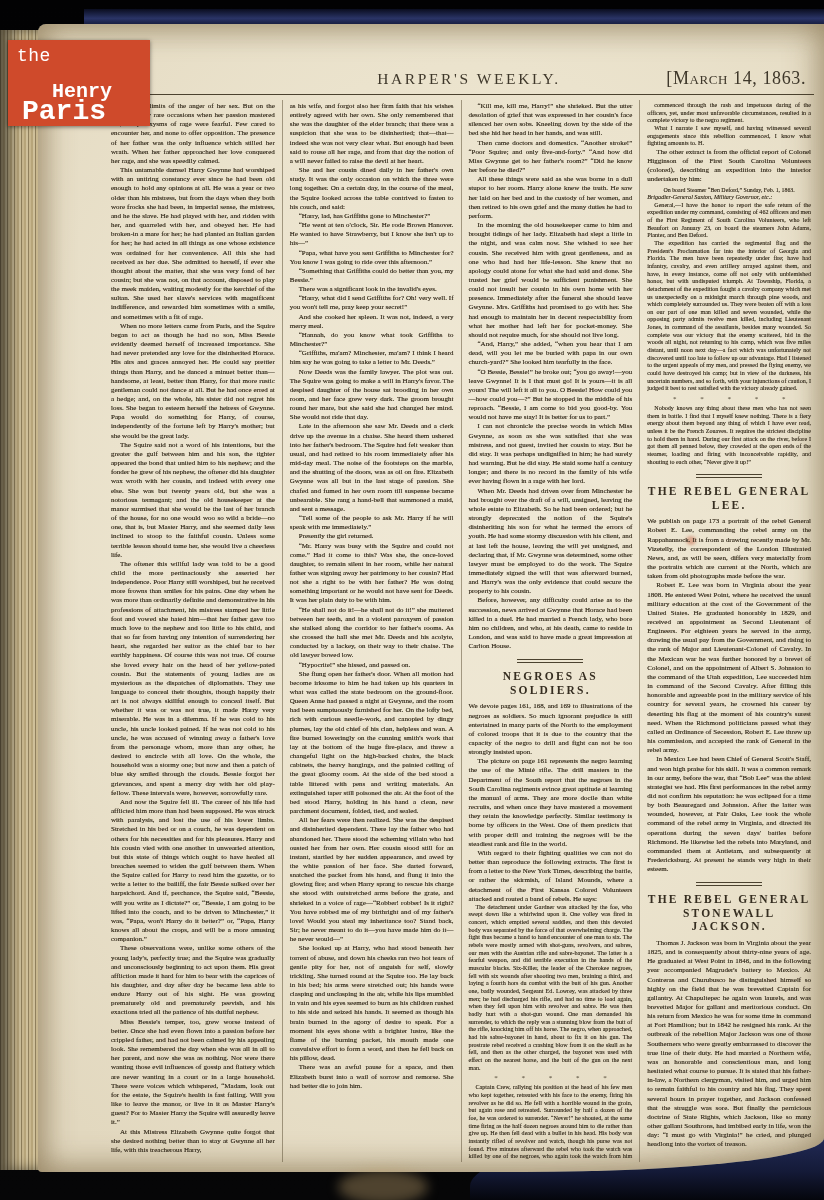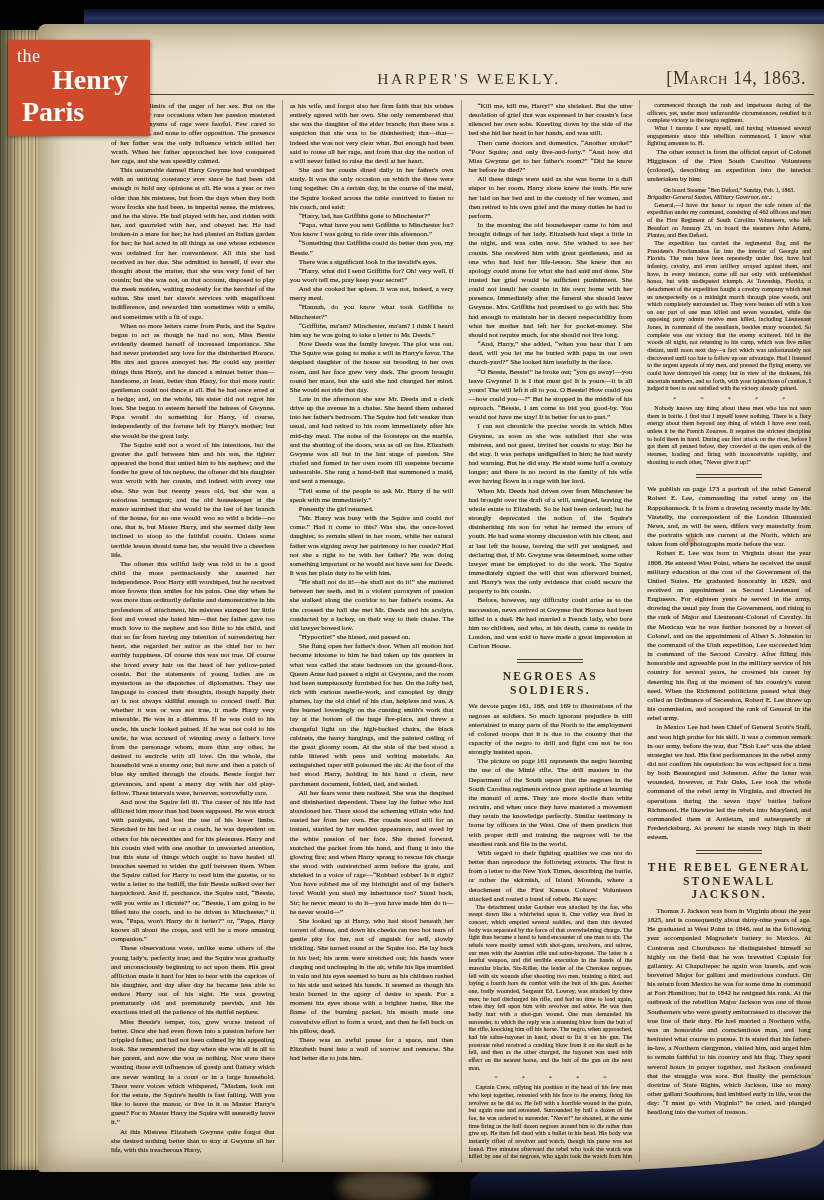--- a/index.html
+++ b/index.html
@@ -21,24 +21,24 @@
         border-top-left-radius:8px;border-bottom-left-radius:4px;
         border-bottom-right-radius:300px 34px;
         box-shadow:inset 12px 0 26px rgba(120,98,60,.35),
                    inset -10px -8px 30px rgba(115,95,58,.38),
                    inset 0 14px 24px rgba(120,98,60,.22);}
   .page-stain{position:absolute;left:300px;top:1146px;width:90px;height:34px;border-radius:50%;
               background:rgba(190,160,108,.4);filter:blur(6px);}
   .page-stain2{position:absolute;left:648px;top:512px;width:10px;height:9px;border-radius:50%;
               background:rgba(196,92,60,.45);filter:blur(1.5px);}
   
-  .logo{position:absolute;left:8px;top:40px;width:142px;height:96px;background:#cf4a2b;
-        color:#fff;font-family:Liberation Serif, serif;box-shadow:0 1px 4px rgba(0,0,0,.5);}
+  .logo{position:absolute;left:8px;top:40px;width:142px;height:86px;background:#cf4a2b;
+        color:#fff;font-family:Liberation Mono, monospace;box-shadow:0 1px 4px rgba(0,0,0,.5);}
   .logo-the{position:absolute;left:9px;top:6px;font-size:18px;font-weight:400;letter-spacing:.5px;}
-  .logo-henry{position:absolute;left:44px;top:24px;font-size:28px;font-weight:bold;}
+  .logo-henry{position:absolute;left:44px;top:40px;font-size:20px;font-weight:bold;}
   .logo-ford{position:absolute;left:14px;top:56px;font-size:28px;font-weight:bold;}
   
   .page-head{position:absolute;left:112px;right:10px;top:62px;height:30px;color:#3e372a;}
   .folio{position:absolute;left:2px;bottom:4px;font-size:13.5px;letter-spacing:.5px;}
   .masthead{position:absolute;left:12px;right:0;bottom:4px;text-align:center;font-size:15.5px;letter-spacing:2.6px;}
   .issue-date{position:absolute;right:8px;bottom:3px;font-size:18px;font-variant:small-caps;letter-spacing:.6px;}
   .head-rule{position:absolute;left:112px;right:10px;top:94px;border-top:1.6px solid #4b422f;}
   
   .cols{position:absolute;left:110px;right:10px;top:100px;height:1062px;display:flex;color:#443b2b;}
   .col{flex:1 1 0;padding:2px 7px 0 7px;overflow:hidden;}
@@ -89,20 +89,21 @@
         <div class="blk-p">The oftener this willful lady was told to be a good child the more pertinaciously she asserted her independence. Poor Harry still worshiped, but he received more frowns than smiles for his pains. One day when he was more than ordinarily definite and demonstrative in his professions of attachment, his mistress stamped her little foot and vowed she hated him—that her father gave too much love to the nephew and too little to his child, and that so far from having any intention of surrendering her heart, she regarded her suitor as the chief bar to her earthly happiness. Of course this was not true. Of course she loved every hair on the head of her yellow-pated cousin. But the statements of young ladies are as mysterious as the dispatches of diplomatists. They use language to conceal their thoughts, though happily their art is not always skillful enough to conceal itself. But whether it was or was not true, it made Harry very miserable. He was in a dilemma. If he was cold to his uncle, his uncle looked pained. If he was not cold to his uncle, he was accused of winning away a father's love from the personage whom, more than any other, he desired to encircle with all love. On the whole, the household was a stormy one; but now and then a patch of blue sky smiled through the clouds. Bessie forgot her grievances, and spent a merry day with her old play-fellow. These intervals were, however, sorrowfully rare.</div>
         <div class="blk-p">And now the Squire fell ill. The career of his life had afflicted him more than had been supposed. He was struck with paralysis, and lost the use of his lower limbs. Stretched in his bed or on a couch, he was dependent on others for his necessities and for his pleasures. Harry and his cousin vied with one another in unwearied attention, but this state of things which ought to have healed all breaches seemed to widen the gulf between them. When the Squire called for Harry to read him the gazette, or to write a letter to the bailiff, the fair Bessie sulked over her harpsichord. And if, perchance, the Squire said, “Bessie, will you write as I dictate?” or, “Bessie, I am going to be lifted into the coach, and to be driven to Minchester,” it was, “Papa, won't Harry do it better?” or, “Papa, Harry knows all about the crops, and will be a more amusing companion.”</div>
         <div class="blk-p">These observations were, unlike some others of the young lady's, perfectly true; and the Squire was gradually and unconsciously beginning to act upon them. His great affliction made it hard for him to bear with the caprices of his daughter, and day after day he became less able to endure Harry out of his sight. He was growing prematurely old and prematurely peevish, and his exactions tried all the patience of his dutiful nephew.</div>
         <div class="blk-p">Miss Bessie's temper, too, grew worse instead of better. Once she had even flown into a passion before her crippled father, and had not been calmed by his appealing look. She remembered the day when she was all in all to her parent, and now she was as nothing. Nor were there wanting those evil influences of gossip and flattery which are never wanting in a court or in a large household. There were voices which whispered, “Madam, look out for the estate, the Squire's health is fast failing. Will you like to leave the manor, or live in it as Master Harry's guest? For to Master Harry the Squire will assuredly leave it.”</div>
         <div class="blk-p">At this Mistress Elizabeth Gwynne quite forgot that she desired nothing better than to stay at Gwynne all her life, with this treacherous Harry,</div>
       </div>
     <div class="col">
         <div class="blk-p blk-first">as his wife, and forgot also her firm faith that his wishes entirely agreed with her own. She only remembered that she was the daughter of the elder branch; that there was a suspicion that she was to be disinherited; that—that—indeed she was not very clear what. But enough had been said to rouse all her rage, and from that day the notion of a will never failed to raise the devil at her heart.</div>
         <div class="blk-p">She and her cousin dined daily in her father's own study. It was the only occasion on which the three were long together. On a certain day, in the course of the meal, the Squire looked across the table contrived to fasten to his couch, and said:</div>
         <div class="blk-p">“Harry, lad, has Griffiths gone to Minchester?”</div>
+        <div class="blk-p">“He went at ten o'clock, Sir. He rode Brown Hanover. He wanted to have Strawberry, but I know she isn't up to his—”</div>
         <div class="blk-p">“Papa, what have you sent Griffiths to Minchester for? You know I was going to ride over this afternoon.”</div>
         <div class="blk-p">“Something that Griffiths could do better than you, my Bessie.”</div>
         <div class="blk-p">There was a significant look in the invalid's eyes.</div>
         <div class="blk-p">“Harry, what did I send Griffiths for? Oh! very well. If you won't tell me, pray keep your secret!”</div>
         <div class="blk-p">And she cooked her spleen. It was not, indeed, a very merry meal.</div>
         <div class="blk-p">“Hannah, do you know what took Griffiths to Minchester?”</div>
         <div class="blk-p">“Griffiths, ma'am? Minchester, ma'am? I think I heard him say he was going to take a letter to Mr. Deeds.”</div>
         <div class="blk-p">Now Deeds was the family lawyer. The plot was out. The Squire was going to make a will in Harry's favor. The despised daughter of the house sat brooding in her own room, and her face grew very dark. The groom brought round her mare, but she said she had changed her mind. She would not ride that day.</div>
         <div class="blk-p">Late in the afternoon she saw Mr. Deeds and a clerk drive up the avenue in a chaise. She heard them ushered into her father's bedroom. The Squire had felt weaker than usual, and had retired to his room immediately after his mid-day meal. The noise of the footsteps on the marble, and the shutting of the doors, was as oil on fire. Elizabeth Gwynne was all but in the last stage of passion. She chafed and fumed in her own room till suspense became unbearable. She rang a hand-bell that summoned a maid, and sent a message.</div>
         <div class="blk-p">“Tell some of the people to ask Mr. Harry if he will speak with me immediately.”</div>
@@ -138,20 +139,21 @@
         <div class="blk-ex blk-first">commenced through the rash and impetuous daring of the officers, yet, under most unfavorable circumstances, resulted in a complete victory to the negro regiment.</div>
         <div class="blk-ex">What I narrate I saw myself, and having witnessed several engagements since this rebellion commenced, I know what fighting amounts to.                                   H.</div>
         <div class="blk-p">The other extract is from the official report of Colonel Higginson of the First South Carolina Volunteers (colored), describing an expedition into the interior undertaken by him:</div>
         <div class="blk-exc">On board Steamer “Ben Deford,” Sunday, Feb. 1, 1863.</div>
         <div class="blk-exi">Brigadier-General Saxton, Military Governor, etc.:</div>
         <div class="blk-ex">General,—I have the honor to report the safe return of the expedition under my command, consisting of 462 officers and men of the First Regiment of South Carolina Volunteers, who left Beaufort on January 23, on board the steamers John Adams, Planter, and Ben Deford.</div>
         <div class="blk-ex">The expedition has carried the regimental flag and the President's Proclamation far into the interior of Georgia and Florida. The men have been repeatedly under fire; have had infantry, cavalry, and even artillery arrayed against them, and have, in every instance, come off not only with unblemished honor, but with undisputed triumph. At Township, Florida, a detachment of the expedition fought a cavalry company which met us unexpectedly on a midnight march through pine woods, and which completely surrounded us. They were beaten off with a loss on our part of one man killed and seven wounded, while the opposing party admits twelve men killed, including Lieutenant Jones, in command of the assailants, besides many wounded. So complete was our victory that the enemy scattered, hid in the woods all night, not returning to his camp, which was five miles distant, until noon next day—a fact which was unfortunately not discovered until too late to follow up our advantage. Had I listened to the urgent appeals of my men, and pressed the flying enemy, we could have destroyed his camp; but in view of the darkness, his uncertain numbers, and so forth, with your injunctions of caution, I judged it best to rest satisfied with the victory already gained.</div>
         <div class="blk-stars">*  *  *  *  *</div>
         <div class="blk-ex">Nobody knows any thing about these men who has not seen them in battle. I find that I myself knew nothing. There is a fiery energy about them beyond any thing of which I have ever read, unless it be the French Zouaves. It requires the strictest discipline to hold them in hand. During our first attack on the river, before I got them all penned below, they crowded at the open ends of the steamer, loading and firing with inconceivable rapidity, and shouting to each other, “Never give it up!”</div>
         <div class="blk-divider"></div>
+        <div class="blk-h">THE REBEL GENERAL LEE.</div>
         <div class="blk-p blk-first">We publish on page 173 a portrait of the rebel General Robert E. Lee, commanding the rebel army on the Rappahannock. It is from a drawing recently made by Mr. Vizetelly, the correspondent of the London Illustrated News, and, as will be seen, differs very materially from the portraits which are current at the North, which are taken from old photographs made before the war.</div>
         <div class="blk-p">Robert E. Lee was born in Virginia about the year 1808. He entered West Point, where he received the usual military education at the cost of the Government of the United States. He graduated honorably in 1829, and received an appointment as Second Lieutenant of Engineers. For eighteen years he served in the army, drawing the usual pay from the Government, and rising to the rank of Major and Lieutenant-Colonel of Cavalry. In the Mexican war he was further honored by a brevet of Colonel, and on the appointment of Albert S. Johnston to the command of the Utah expedition, Lee succeeded him in command of the Second Cavalry. After filling this honorable and agreeable post in the military service of his country for several years, he crowned his career by deserting his flag at the moment of his country's surest need. When the Richmond politicians passed what they called an Ordinance of Secession, Robert E. Lee threw up his commission, and accepted the rank of General in the rebel army.</div>
         <div class="blk-p">In Mexico Lee had been Chief of General Scott's Staff, and won high praise for his skill. It was a common remark in our army, before the war, that “Bob Lee” was the ablest strategist we had. His first performances in the rebel army did not confirm his reputation: he was eclipsed for a time by both Beauregard and Johnston. After the latter was wounded, however, at Fair Oaks, Lee took the whole command of the rebel army in Virginia, and directed its operations during the seven days' battles before Richmond. He likewise led the rebels into Maryland, and commanded them at Antietam, and subsequently at Fredericksburg. At present he stands very high in their esteem.</div>
         <div class="blk-divider"></div>
         <div class="blk-h">THE REBEL GENERAL STONEWALL JACKSON.</div>
         <div class="blk-p">Thomas J. Jackson was born in Virginia about the year 1825, and is consequently about thirty-nine years of age. He graduated at West Point in 1846, and in the following year accompanied Magruder's battery to Mexico. At Contreras and Churubusco he distinguished himself so highly on the field that he was brevetted Captain for gallantry. At Chapultepec he again won laurels, and was brevetted Major for gallant and meritorious conduct. On his return from Mexico he was for some time in command at Fort Hamilton; but in 1842 he resigned his rank. At the outbreak of the rebellion Major Jackson was one of those Southerners who were greatly embarrassed to discover the true line of their duty. He had married a Northern wife, was an honorable and conscientious man, and long hesitated what course to pursue. It is stated that his father-in-law, a Northern clergyman, visited him, and urged him to remain faithful to his country and his flag. They spent several hours in prayer together, and Jackson confessed that the struggle was sore. But finally the pernicious doctrine of State Rights, which Jackson, like so many other gallant Southrons, had imbibed early in life, won the day: “I must go with Virginia!” he cried, and plunged headlong into the vortex of treason.</div>
       </div>
   </div>
 
   <div class="logo">

